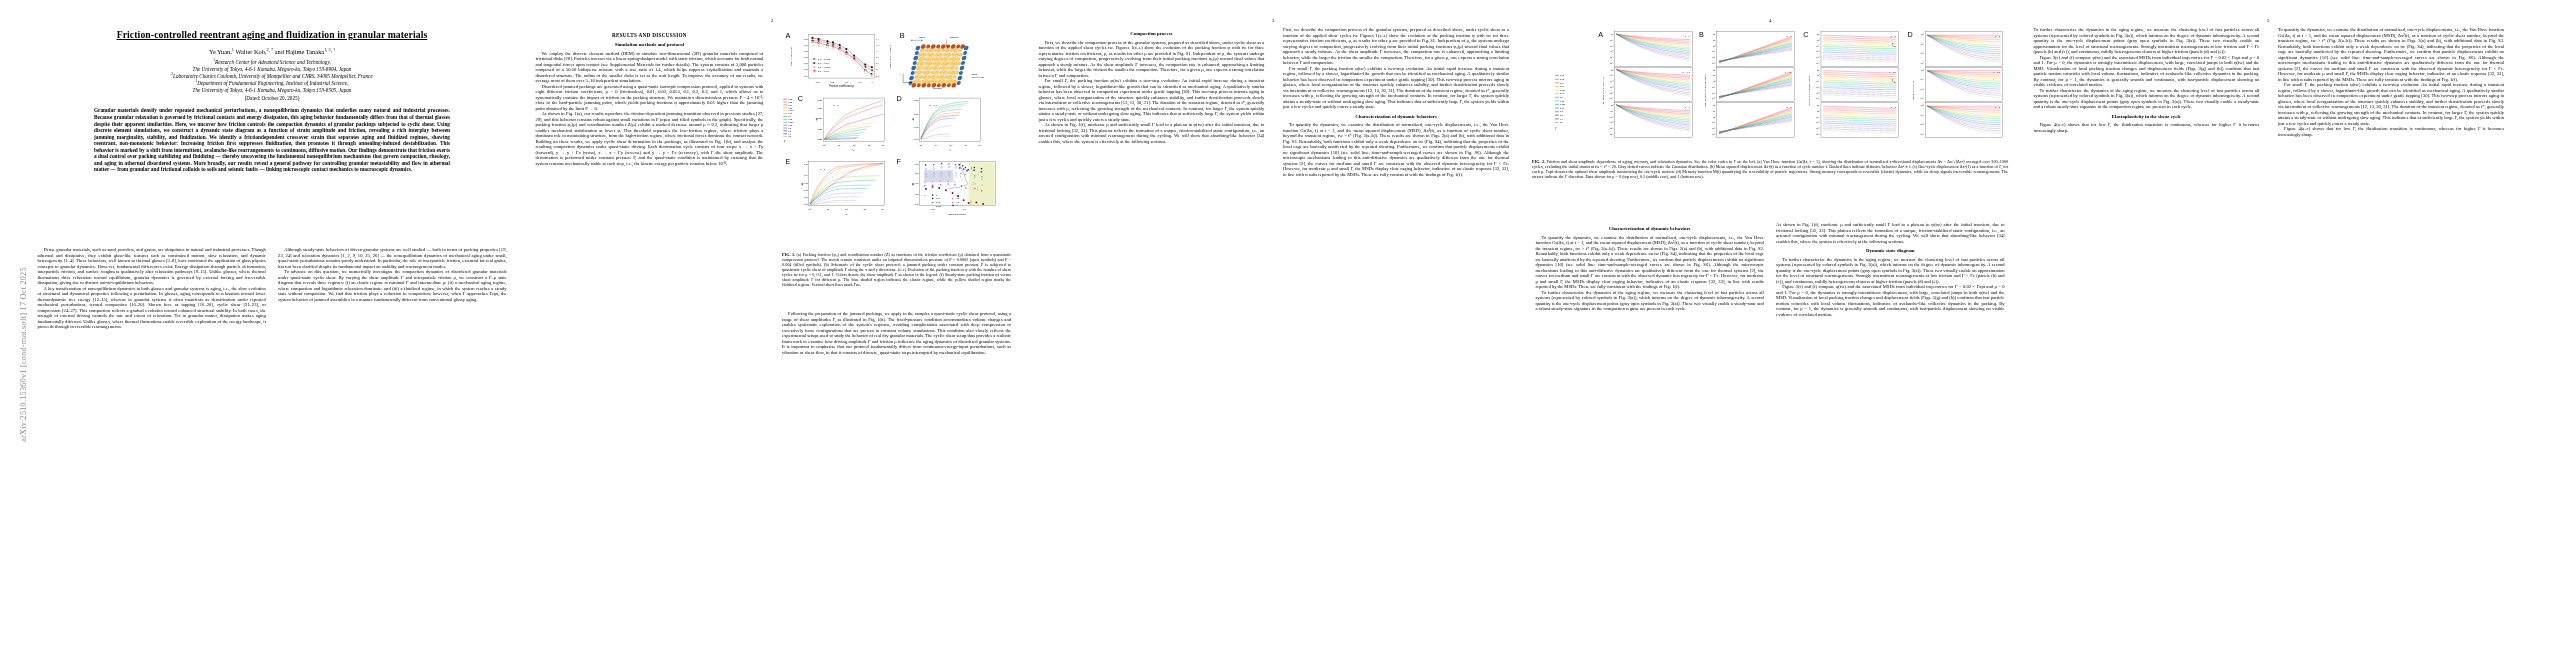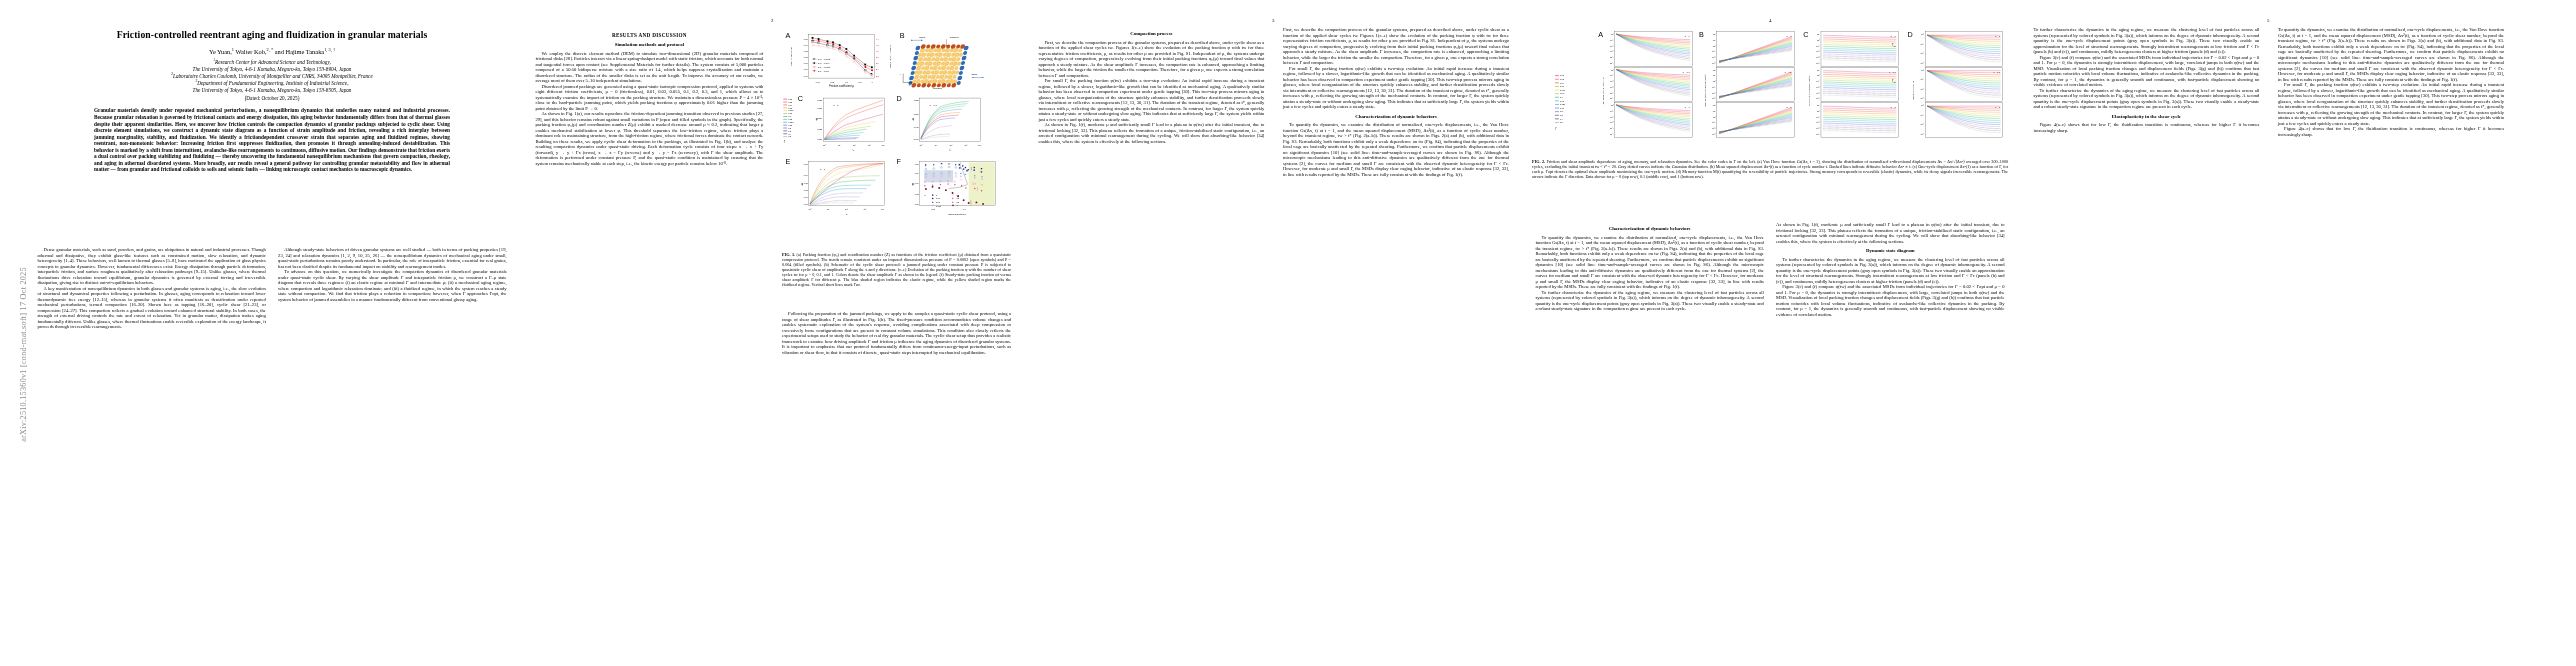--- a/index.html
+++ b/index.html
@@ -20,21 +20,21 @@
   .sheet-2{left:531px;width:484px;height:667px;}
   .sheet-3{left:1034px;width:478px;height:667px;}
   .sheet-4{left:1531px;width:478px;height:667px;}
   .sheet-5{left:2029px;width:478px;height:667px;}
 
   .pagenum{position:absolute;top:18px;font-size:5px;font-family:"Liberation Serif",serif;}
 
   
   .title{
     text-align:center;font-weight:bold;font-size:9.7px;
-    letter-spacing:0.1px;line-height:1.25;margin:0;padding:0 3.3px;
+    letter-spacing:0.1px;line-height:1.25;margin:0;padding:0 3.3px;text-decoration:underline;
   }
   .authors{text-align:center;font-size:6.4px;margin-top:7.2px;line-height:1.35;}
   .affil{text-align:center;font-style:italic;font-size:5.2px;line-height:1.33;margin-top:2.2px;}
   .affil div{margin:0;}
   .dated{text-align:center;font-size:5.2px;margin-top:1.7px;}
   sup{font-size:.68em;vertical-align:super;line-height:0;}
 
   .abstract{
     margin:6.1px auto 0 auto;width:356px;font-weight:bold;font-size:5.3px;
     text-align:justify;line-height:1.235;hyphens:auto;

